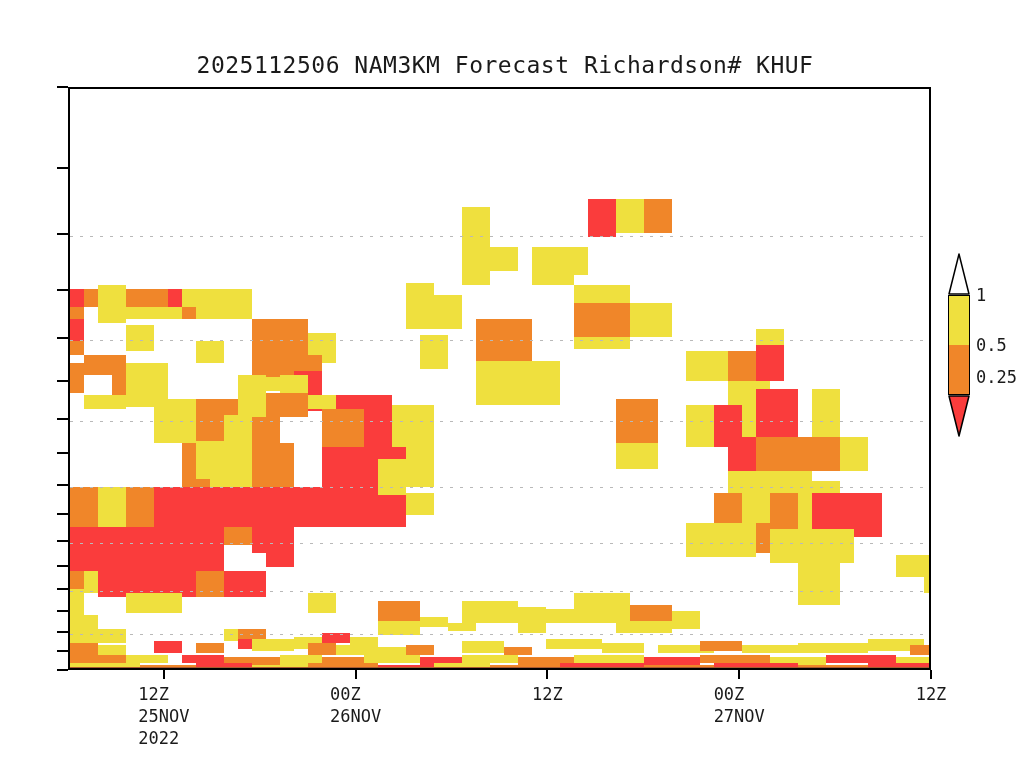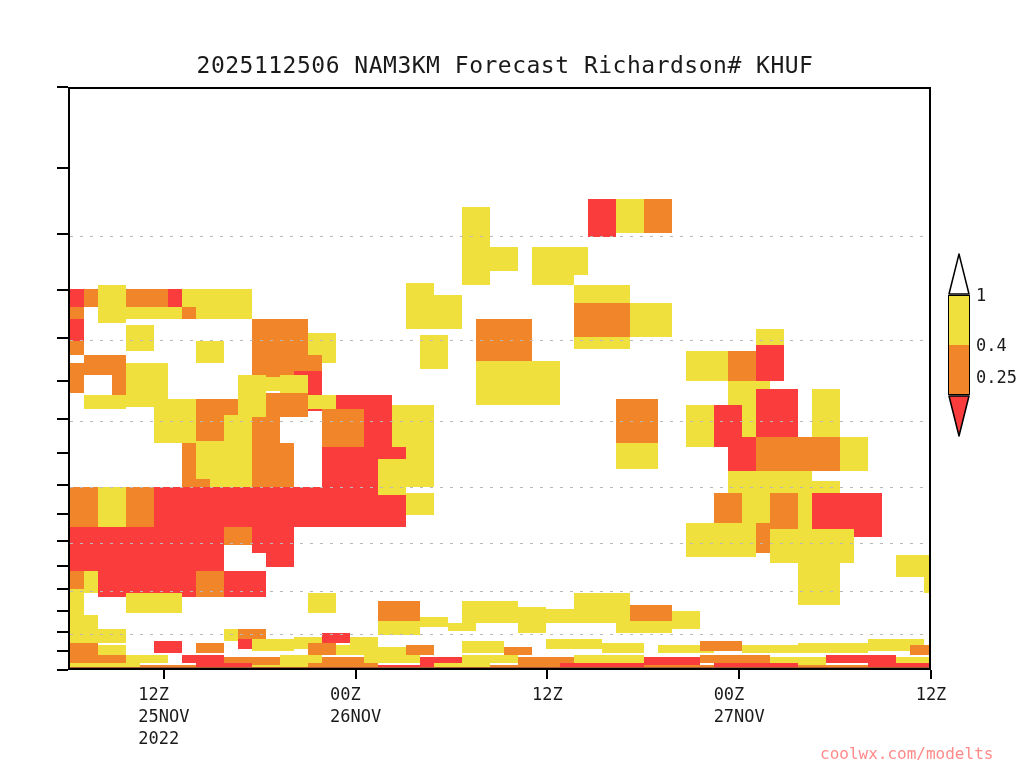--- a/index.html
+++ b/index.html
@@ -374,19 +374,18 @@
         <div class="cb-seg top-edge" style="top: 0px; height: 50px; background: rgb(239, 224, 62);"></div>
         <div class="cb-seg bot-edge" style="top: 50px; height: 50px; background: rgb(240, 134, 41);"></div>
       </div>
   <div class="cb-arrow" style="left: 948px; top: 253px;"><svg width="22" height="42" viewBox="0 0 22 42">
           <polygon points="11,1 21,41 1,41" fill="#ffffff" stroke="#000" stroke-width="1.5" stroke-linejoin="round"></polygon>
         </svg></div>
       <div class="cb-arrow" style="left: 948px; top: 395px;"><svg width="22" height="42" viewBox="0 0 22 42">
           <polygon points="1,1 21,1 11,41" fill="#fa3c3c" stroke="#000" stroke-width="1.5" stroke-linejoin="round"></polygon>
         </svg></div>
       <div class="cb-label" style="top: 295px;">1</div>
-      <div class="cb-label" style="top: 345px;">0.4</div>
+      <div class="cb-label" style="top: 345px;">0.5</div>
       <div class="cb-label" style="top: 377px;">0.25</div>
     </div>
 
-  <div id="watermark">coolwx.com/modelts</div>
 
 </div>
 
 </body></html>

